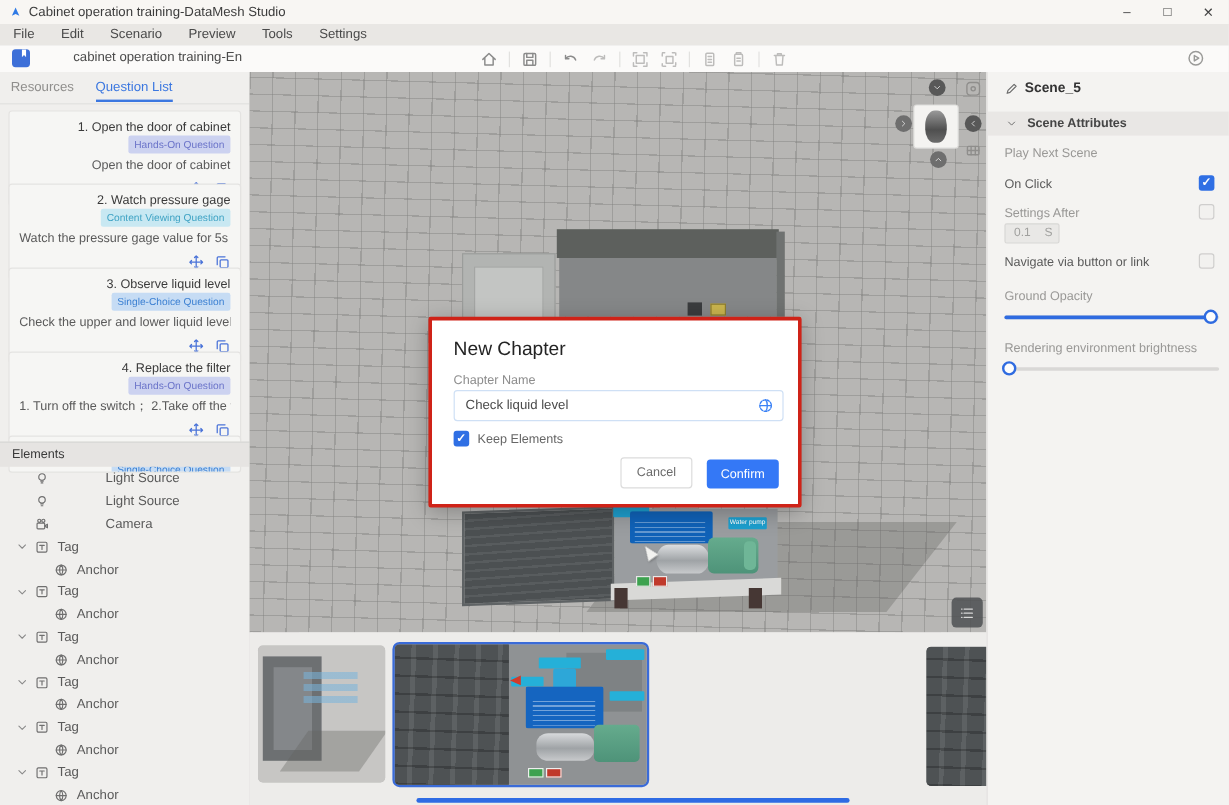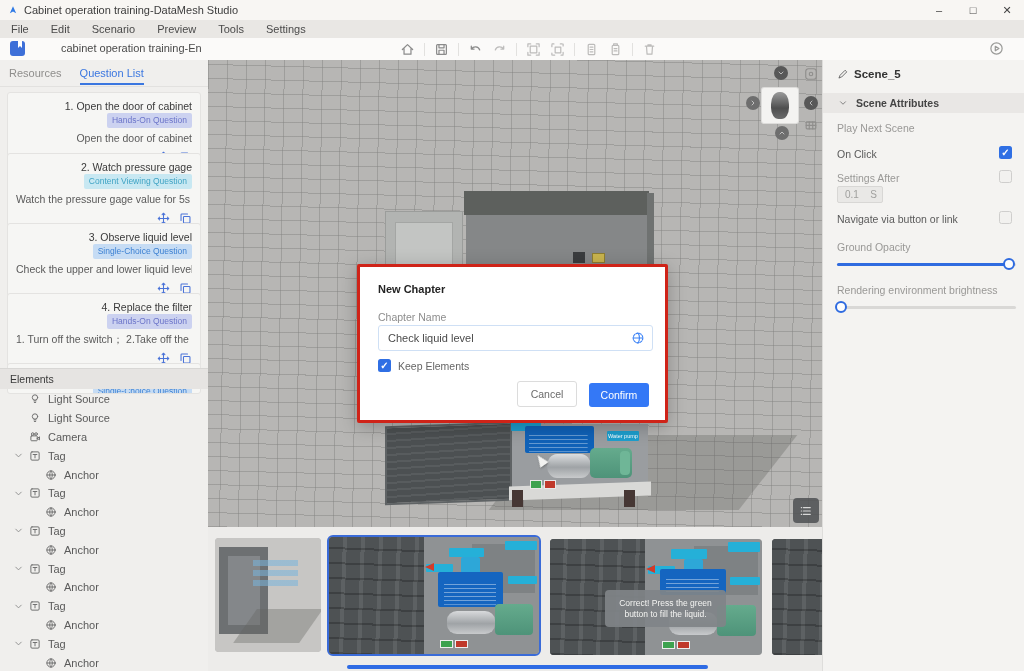--- a/index.html
+++ b/index.html
@@ -46,21 +46,21 @@
   .qdesc{font-size:10.5px;color:#5a5a5a;margin-top:4px;line-height:13px;white-space:nowrap;overflow:hidden;}
   .qicons{display:flex;justify-content:flex-end;gap:9px;margin-top:6px;margin-bottom:3px;color:#4a73d8;}
   .qicons .qi{width:13px;height:13px;}
 
   .el-header{left:0;top:308px;width:208px;height:20px;background:#e6e4e2;border-top:1px solid #d8d7d5;display:flex;align-items:center;}
   .el-header span{font-size:10.5px;color:#3a3a3a;margin-left:10px;}
   .tree{left:0;top:330px;width:208px;}
   .trow{height:18.8px;display:flex;align-items:center;font-size:11px;color:#5a5a5a;}
   .trow .chev{width:11px;height:11px;margin-left:13px;margin-right:5px;color:#8a8a8a;flex:0 0 auto;}
   .trow .nico{width:12px;height:12px;margin-right:7px;color:#6f6f6f;flex:0 0 auto;}
-  .trow.l1{padding-left:29px;}
+  .trow.l1{padding-left:29px;gap:40px;}
   .trow.l2{padding-left:45px;}
 
   
   .viewport{left:208px;top:60px;width:614px;height:467px;background:#b7b6b4;overflow:hidden;}
   .floor{position:absolute;inset:0;
      background:
        repeating-linear-gradient(91deg, rgba(128,128,126,.45) 0 1px, transparent 1px 19px),
        repeating-linear-gradient(1.5deg, rgba(128,128,126,.45) 0 1px, transparent 1px 14px);}
   .shadow1{position:absolute;left:310px;top:375px;width:250px;height:75px;background:rgba(88,88,86,.30);transform:skew(-38deg);}
   
@@ -91,21 +91,21 @@
   .gizmo-sq{position:absolute;left:554px;top:28px;width:36px;height:35px;background:#f4f3f1;border-radius:2px;box-shadow:0 0 0 1px #dddcda;}
   .head{position:absolute;left:9px;top:4px;width:18px;height:27px;border-radius:45% 45% 42% 42%;background:linear-gradient(180deg,#9a9a9a,#4f4f4f 60%,#6b6b6b);}
   .gz-circle{position:absolute;width:14px;height:14px;border-radius:50%;background:#585858;color:#f0f0f0;display:flex;align-items:center;justify-content:center;}
   .gz-circle svg{width:8px;height:8px;}
   .vp-corner{position:absolute;width:14px;height:14px;color:#8f8e8c;}
   .list-btn{position:absolute;left:585px;top:438px;width:26px;height:25px;border-radius:4px;background:rgba(78,80,82,.85);color:#d8d8d8;display:flex;align-items:center;justify-content:center;}
   .list-btn svg{width:14px;height:12px;}
 
   
   .modal{left:357px;top:264px;width:311px;height:159px;background:#fff;border:3px solid #cf2318;border-radius:2px;box-shadow:0 4px 18px rgba(0,0,0,.25);box-sizing:border-box;}
-  .m-title{position:absolute;left:18px;top:16px;font-size:11px;font-weight:bold;color:#242424;}
+  .m-title{position:absolute;left:18px;top:16px;font-size:16px;font-weight:normal;color:#242424;}
   .m-label{position:absolute;left:18px;top:44px;font-size:10.5px;color:#8d8d8d;}
   .m-input{position:absolute;left:18px;top:58px;width:275px;height:26px;border:1px solid #cfe0f5;border-radius:3px;box-sizing:border-box;font-family:"Liberation Sans",sans-serif;font-size:11px;color:#4a4a4a;padding:0 26px 0 9px;background:#fff;outline:none;}
   .m-globe{position:absolute;left:271px;top:64px;width:14px;height:14px;color:#3b82f6;}
   .m-check{position:absolute;left:18px;top:92px;display:flex;align-items:center;gap:7px;font-size:10.5px;color:#666;}
   .cbx{width:13px;height:13px;border-radius:2.5px;box-sizing:border-box;}
   .cbx.on{background:#2f6fe4;color:#fff;font-size:10px;line-height:13px;text-align:center;font-weight:bold;}
   .cbx.off{background:#f2f1ef;border:1px solid #cfcecd;}
   .m-cancel{position:absolute;right:88px;bottom:13px;width:58px;height:24px;background:#fff;border:1px solid #dcdcdc;border-radius:3px;font-size:10.5px;color:#6b6b6b;display:flex;align-items:center;justify-content:center;}
   .m-confirm{position:absolute;right:16px;bottom:13px;width:60px;height:24px;background:#3478f6;border:none;border-radius:3px;font-size:10.5px;color:#fff;display:flex;align-items:center;justify-content:center;}
 
@@ -574,38 +574,20 @@
       <div class="fcyl"></div>
       <div class="rarw"></div>
       <div class="bpanel"></div>
       <div class="scyl"></div>
       <div class="gpump"></div>
       <div class="sbtn-g"></div>
         <div class="sbtn-r"></div>
     </div>
   </div>
 
-  <div class="th" style="left:342px;top:12px;width:212px;height:116px;">
-    <div class="scene">
-      <div class="tank"></div>
-      <div class="sdoor"></div>
-      <div class="ctag" style="left:57%;top:9%;width:17%;height:8%;"></div>
-      <div class="ctag" style="left:84%;top:3%;width:15%;height:8%;"></div>
-      <div class="ctag" style="left:46%;top:23%;width:13%;height:7%;"></div>
-      <div class="ctag" style="left:85%;top:33%;width:14%;height:7%;"></div>
-      <div class="fcyl"></div>
-      <div class="rarw"></div>
-      <div class="bpanel" style="top:26%;height:22%;"></div>
-      <div class="scyl"></div>
-      <div class="gpump"></div>
-      <div class="sbtn-g"></div>
-        <div class="sbtn-r"></div>
-      <div class="tip">Correct! Press the green button to fill the liquid.</div>
-    </div>
-  </div>
 
   <div class="th" style="left:564px;top:12px;width:50px;height:116px;border-radius:4px 0 0 4px;">
     <div class="scene">
         <div class="sdoor" style="width:100%;"></div>
       </div>
   </div>
 
   <div class="hsb"></div>
 </div>
 

